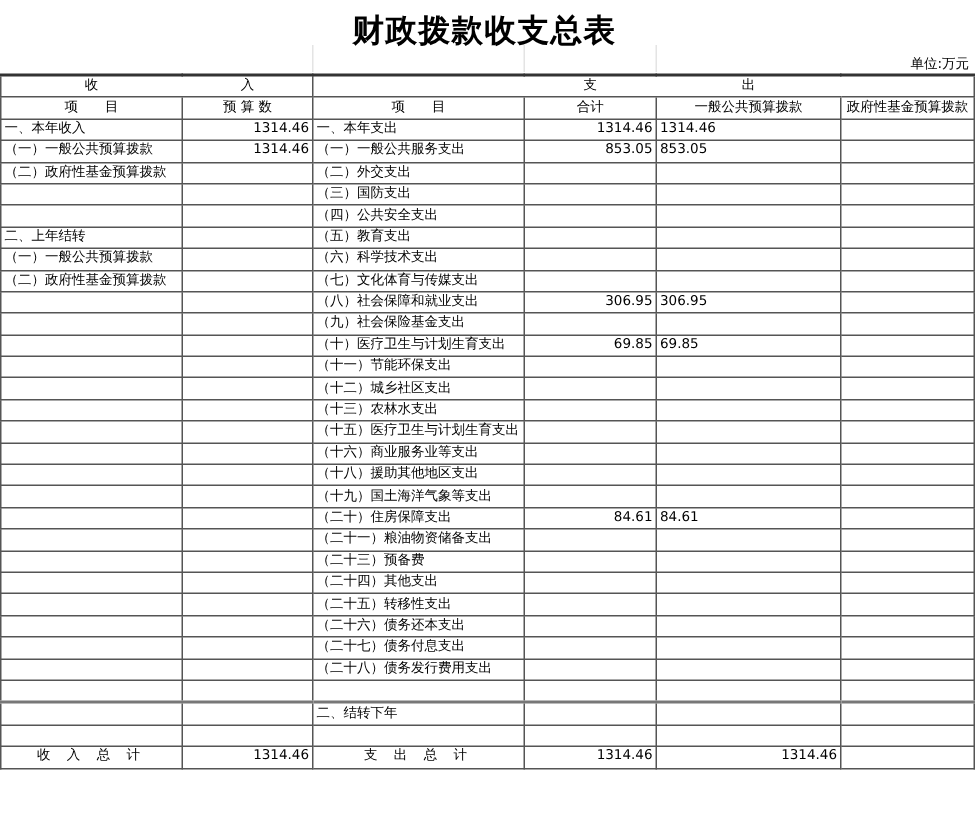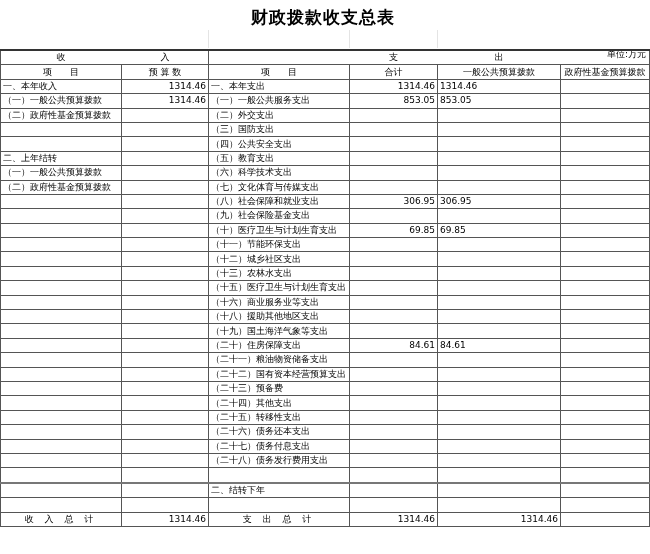--- a/index.html
+++ b/index.html
@@ -1,21 +1,21 @@
 <!DOCTYPE html>
 <html><head>
 <meta charset="utf-8">
 <style>
   html, body { margin: 0; padding: 0; background: #ffffff; }
   body { width: 650px; height: 554px; position: relative; overflow: hidden;
          font-family: "DejaVu Sans", "Liberation Sans", sans-serif; color: #000; }
   .title { position: absolute; top: 6px; left: 0; width: 646px; text-align: center;
-           font-family: Liberation Sans, sans-serif; font-size: 17px; font-weight: bold; letter-spacing: 1px; }
+           font-family: Liberation Sans, sans-serif; font-size: 21px; font-weight: bold; letter-spacing: 1px; }
   .gridbg { position: absolute; top: 30px; height: 18px; border-left: 1px solid #e4e4e4; }
-  .unit { position: absolute; top: 48px; right: 4px; font-size: 9px; }
+  .unit { position: absolute; top: 36px; right: 4px; font-size: 9px; }
   table { position: absolute; top: 49px; left: 0; border-collapse: collapse; table-layout: fixed; width: 649px; }
   td { border: 1px solid #555; height: 13.4px; padding: 0 2px; font-size: 9px; line-height: 13px;
        white-space: nowrap; overflow: hidden; }
   table { border-top: 2px solid #333; }
   .c { text-align: center; }
   .r { text-align: right; }
   .l { text-align: left; }
   .nb-r { border-right-color: transparent; }
   .sp2 { letter-spacing: 4px; text-align: center; }
   tr.thick td { border-top: 2px solid #777; margin-left: 16px; }
@@ -213,28 +213,20 @@
         <td class="l"></td>
         <td class="r"></td>
         <td class="l">（二十一）粮油物资储备支出</td>
         <td class="r"></td>
         <td class="l"></td>
         <td class="l"></td>
       </tr>
       <tr>
         <td class="l"></td>
         <td class="r"></td>
-        <td class="l">（二十二）国有资本经营预算支出</td>
-        <td class="r"></td>
-        <td class="l"></td>
-        <td class="l"></td>
-      </tr>
-      <tr>
-        <td class="l"></td>
-        <td class="r"></td>
         <td class="l">（二十三）预备费</td>
         <td class="r"></td>
         <td class="l"></td>
         <td class="l"></td>
       </tr>
       <tr>
         <td class="l"></td>
         <td class="r"></td>
         <td class="l">（二十四）其他支出</td>
         <td class="r"></td>

